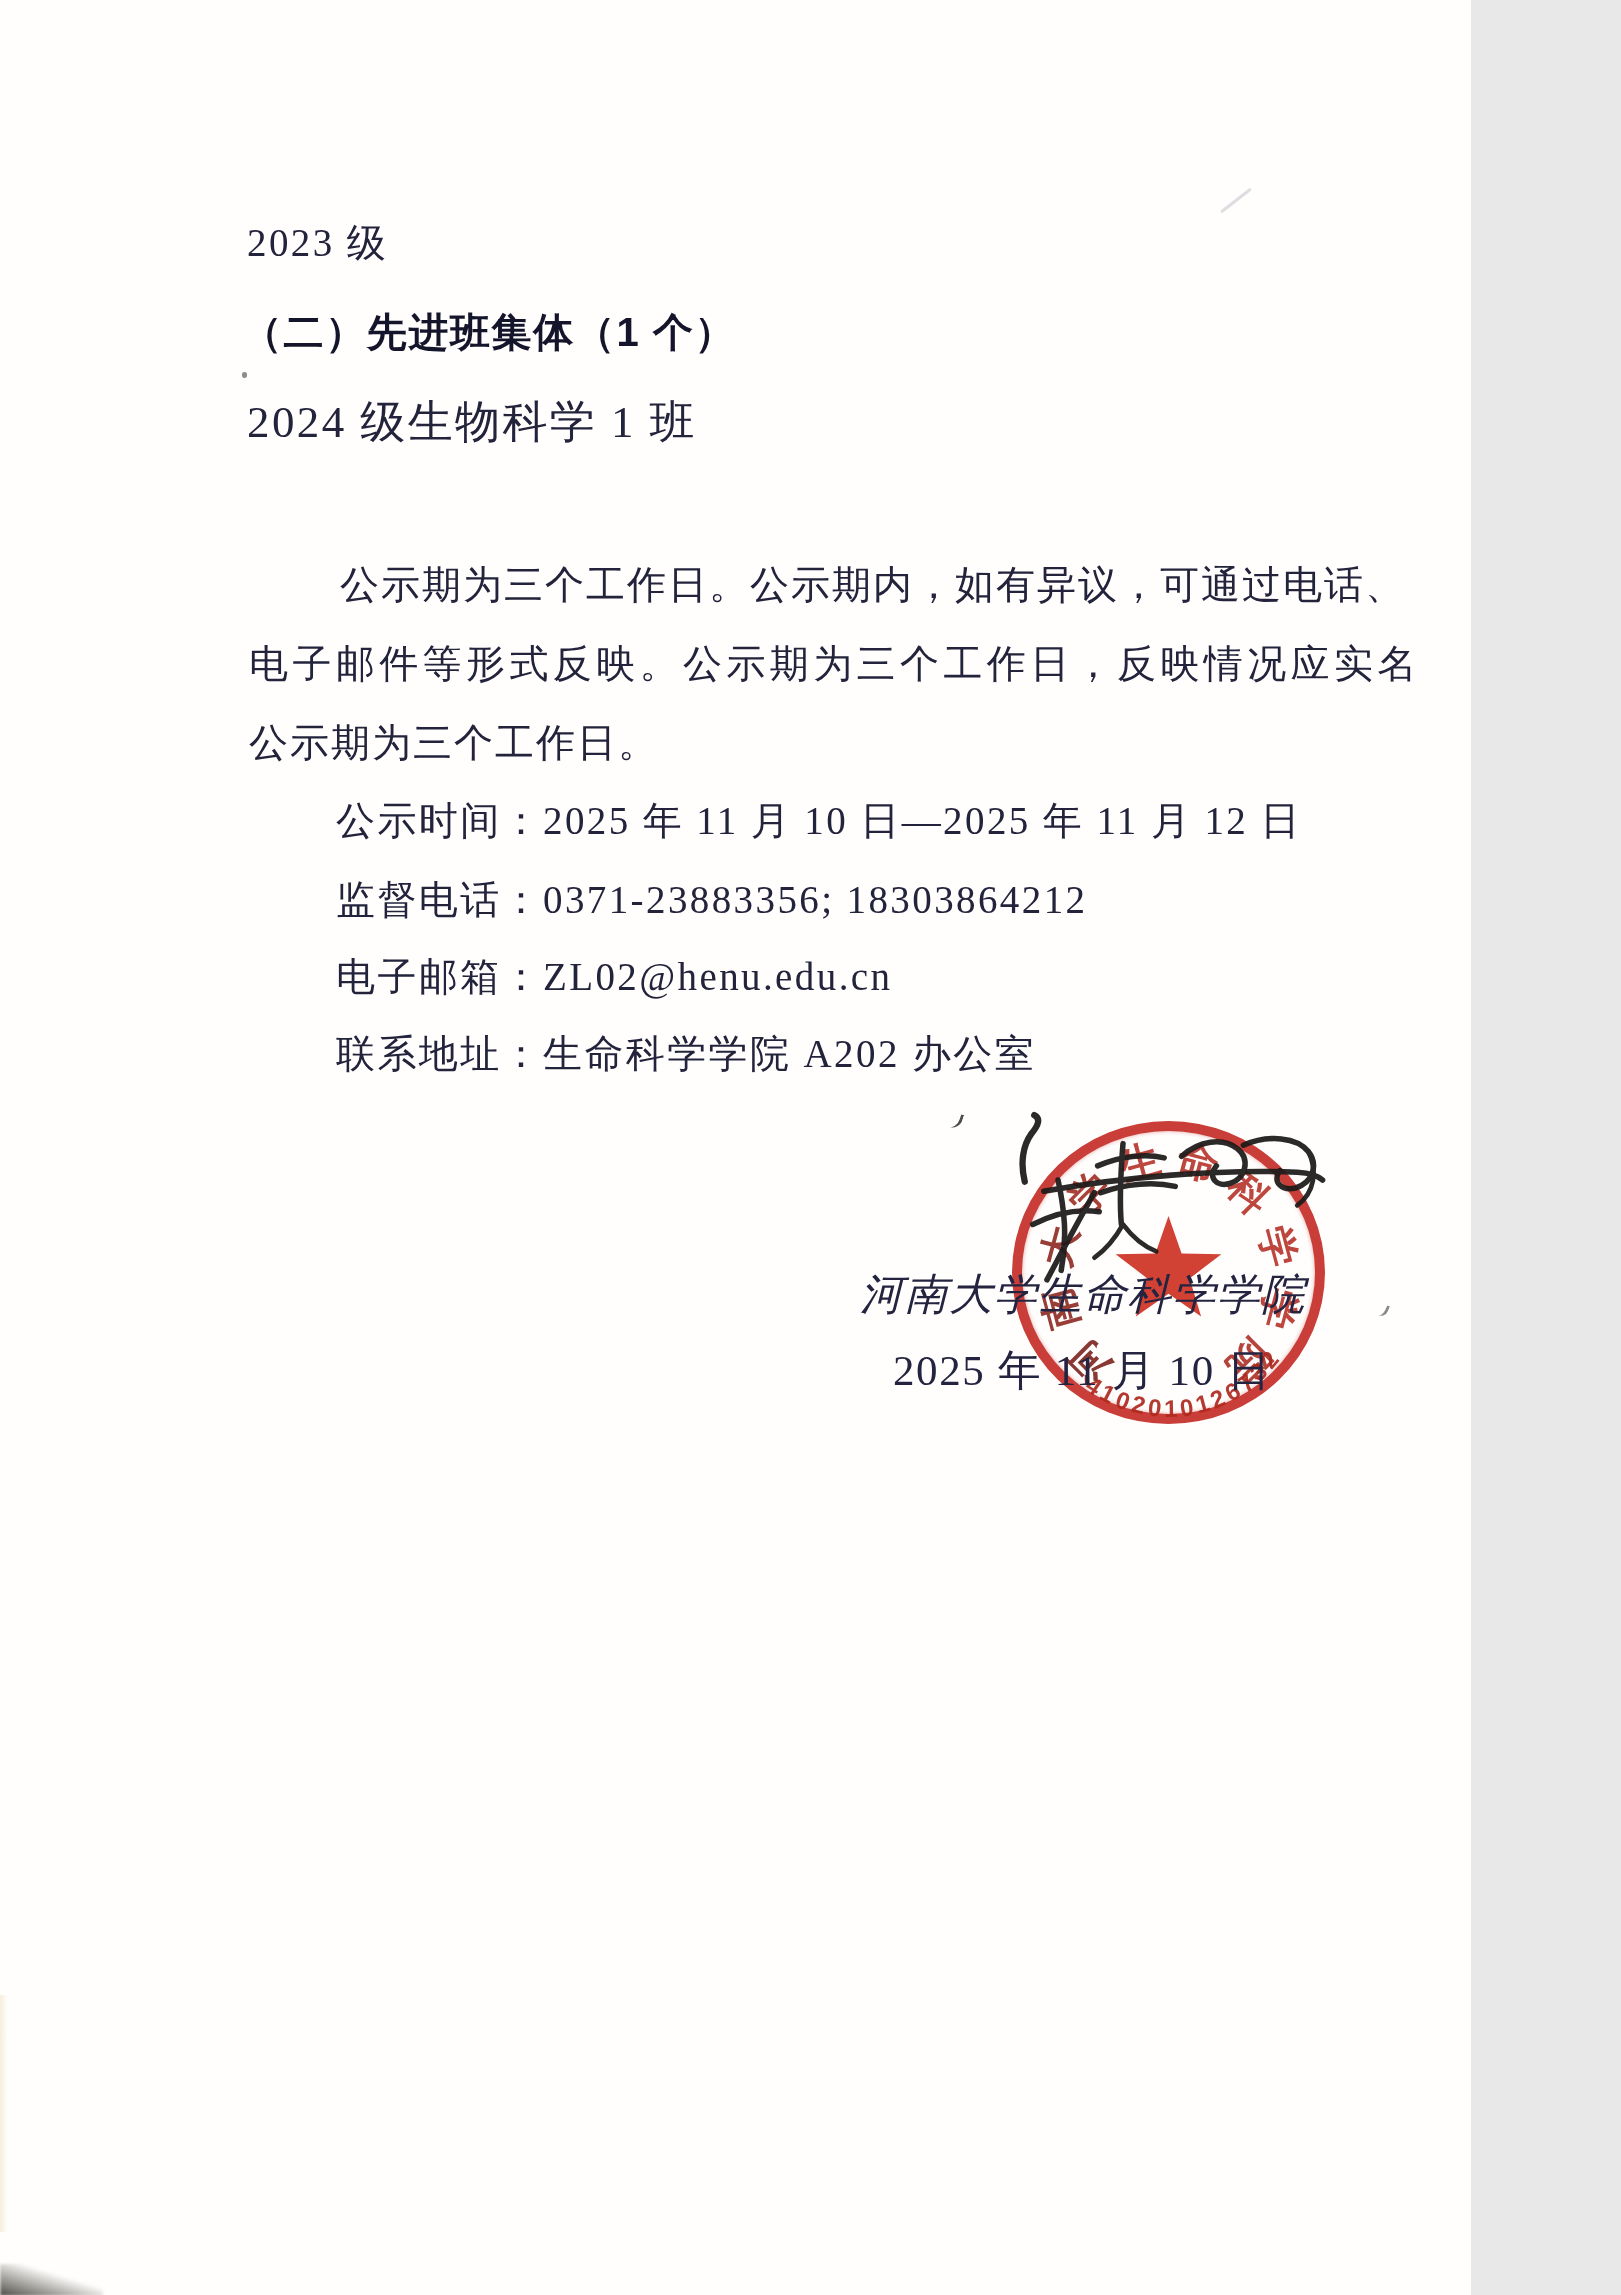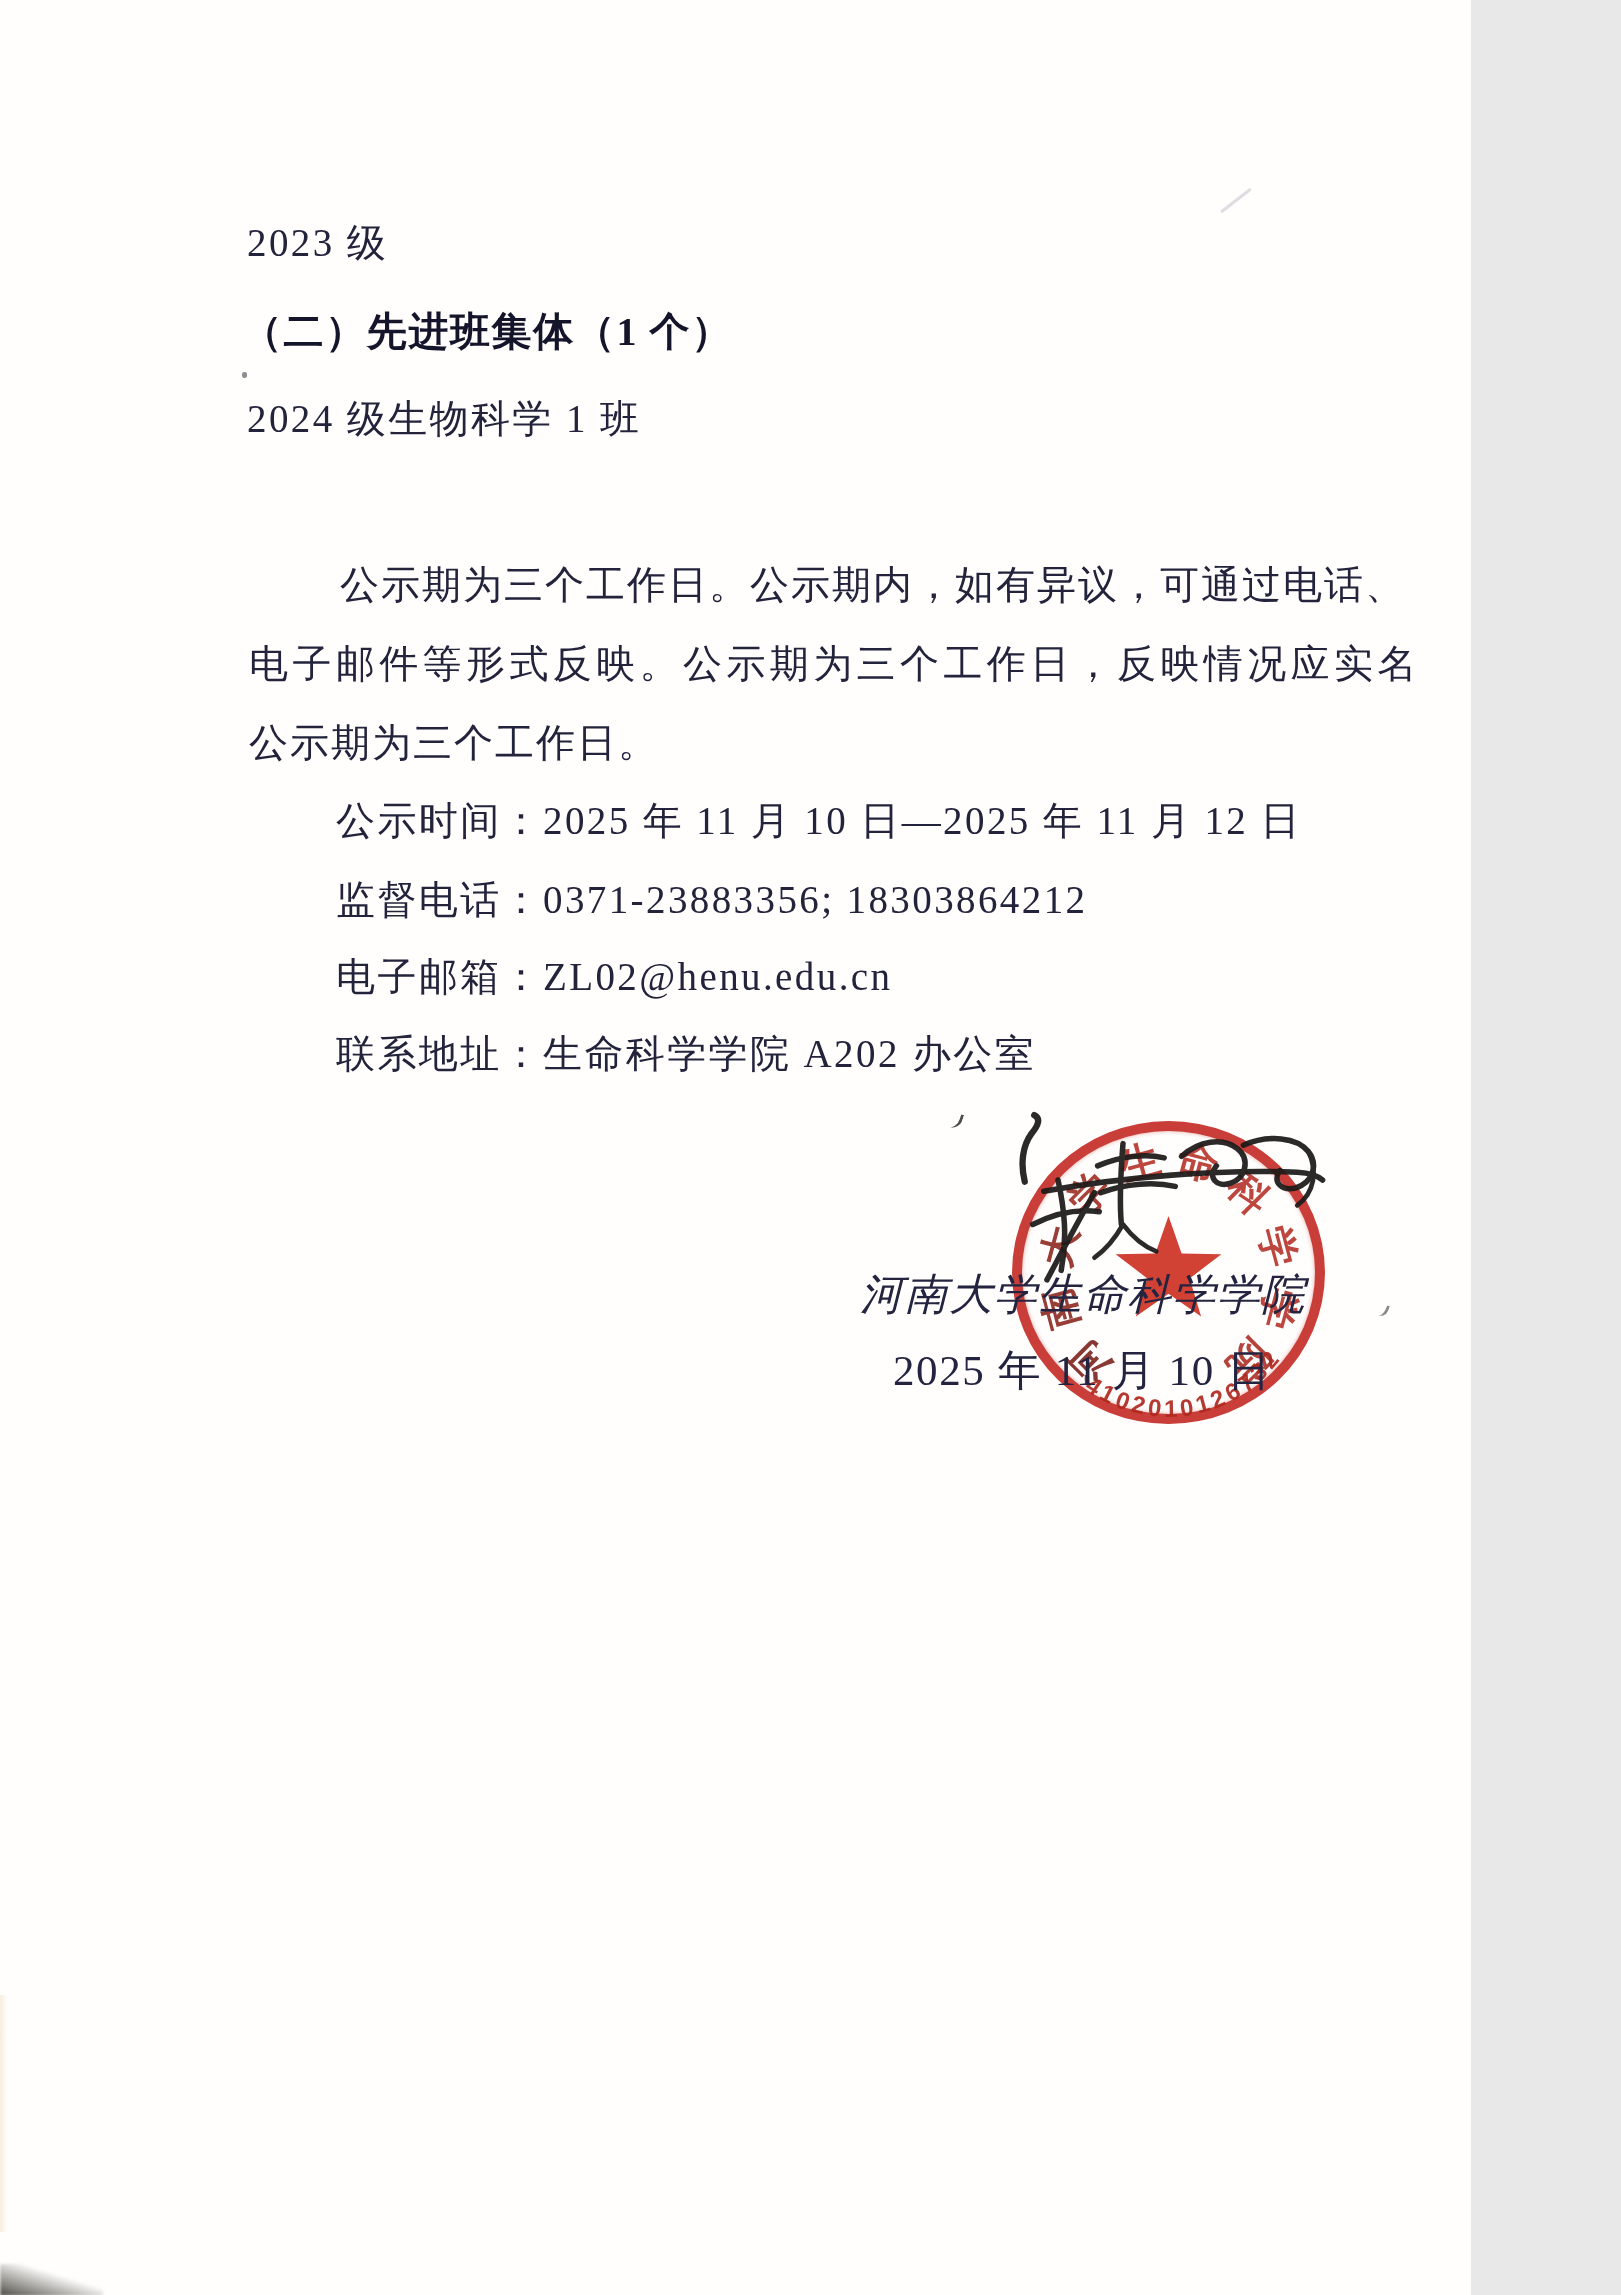--- a/index.html
+++ b/index.html
@@ -6,23 +6,23 @@
   .page{
     position:relative; width:1471px; height:2295px;
     background:#fffefd; overflow:hidden;
     font-family:"Liberation Serif","DejaVu Serif",serif;
     color:#23233c;
   }
   .line{position:absolute; white-space:pre; line-height:1.15;}
   .t-grade2023{left:247px; top:221px; font-size:39px; letter-spacing:2.4px;}
   .t-heading{
     left:242px; top:309px; font-size:40px; font-weight:700; letter-spacing:1.6px;
-    font-family:Liberation Serif, serif; color:#14142a;
+    font-family:Liberation Sans, sans-serif; color:#14142a;
   }
-  .t-grade2024{left:247px; top:397px; font-size:39px; letter-spacing:2.4px;}
+  .t-grade2024{left:247px; top:397px; font-size:45px; letter-spacing:2.4px;}
   .t-p1{left:340px; top:563px; font-size:39px; letter-spacing:2px;}
   .t-p2{left:249px; top:642px; font-size:39px; letter-spacing:4.4px;}
   .t-p3{left:249px; top:721px; font-size:39px; letter-spacing:2px;}
   .t-c1{left:336px; top:799px; font-size:39px; letter-spacing:2.4px;}
   .t-c2{left:336px; top:878px; font-size:39px; letter-spacing:2.4px;}
   .t-c3{left:336px; top:955px; font-size:39px; letter-spacing:2.4px;text-align:center;}
   .t-c4{left:336px; top:1032px; font-size:39px; letter-spacing:2.4px;}
   .t-org{left:860px; top:1270px; font-size:43px; letter-spacing:1.6px; z-index:3; color:#242440;font-style:italic;}
   .t-date{left:893px; top:1346px; font-size:43px; letter-spacing:1.6px; z-index:3; color:#242440;}
 

